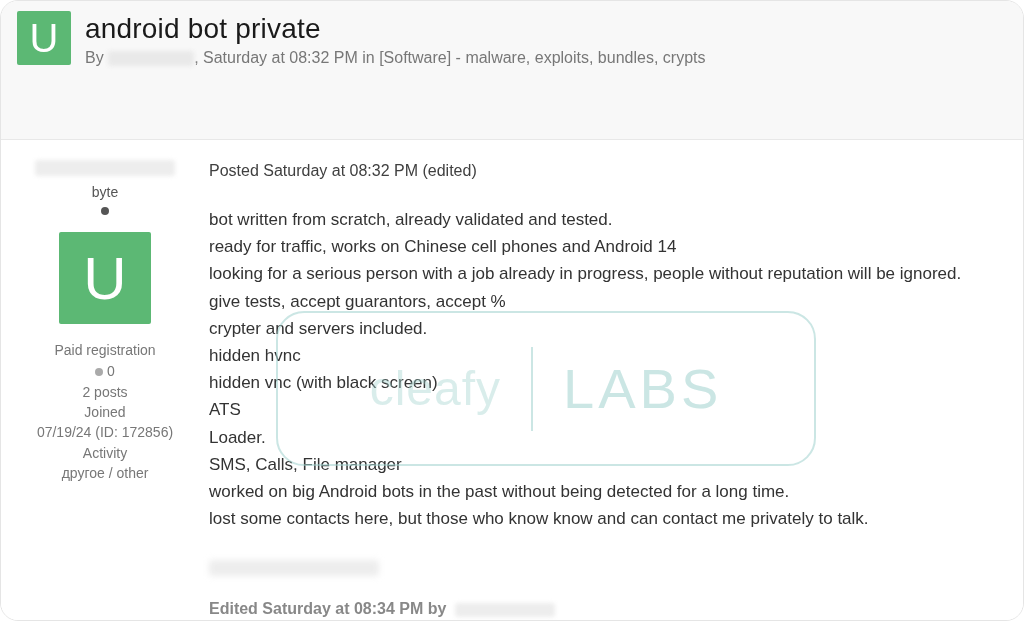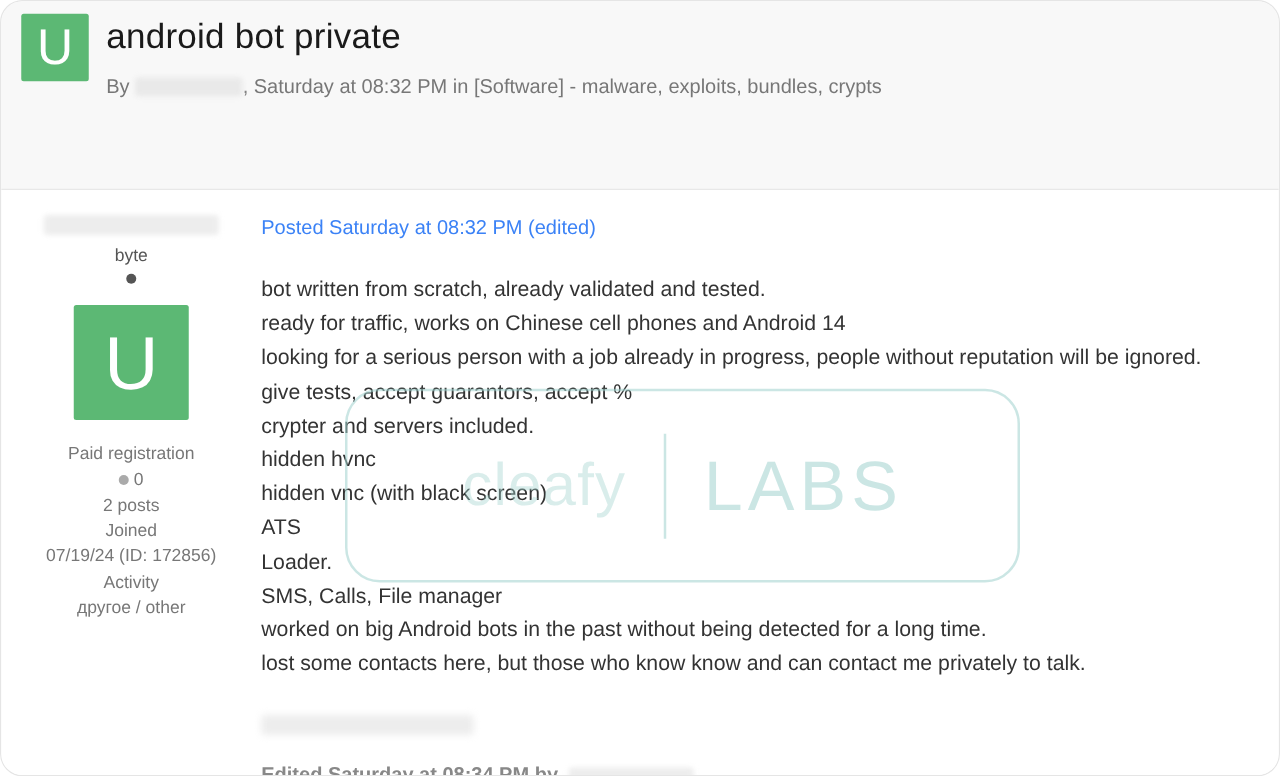--- a/index.html
+++ b/index.html
@@ -4,38 +4,38 @@
 <style>
   * { box-sizing: border-box; margin: 0; padding: 0; }
   html, body { width: 1024px; height: 621px; font-family: "Helvetica Neue", Arial, sans-serif; background: #fff; overflow: hidden; }
   .frame { width: 1024px; height: 621px; border: 1px solid #e5e5e5; border-radius: 18px; position: relative; overflow: hidden; }
 
   
   .header { background: #f8f8f8; padding: 10px 16px 72px 16px; border-bottom: 1px solid #e8e8e8; display: flex; align-items: flex-start; gap: 14px; }
   .header-avatar { width: 54px; height: 54px; background: #5cb874; color: #fff; display: flex; align-items: center; justify-content: center; font-size: 40px; font-weight: 400; border-radius: 2px; flex-shrink: 0; }
   .header-text { padding-top: 2px; }
   .post-title { font-size: 28px; color: #1a1a1a; font-weight: 400; letter-spacing: 0.2px; }
-  .post-meta { font-size: 16px; color: #777; margin-top: 16px; }
+  .post-meta { font-size: 16px; color: #777; margin-top: 4px; }
   .redact-h { display: inline-block; width: 86px; height: 15px; background: #e9e9e9; border-radius: 3px; vertical-align: middle; filter: blur(2px); }
   .cat-link { color: #777; }
 
   
   .body-area { display: flex; background: #fff; }
   .sidebar { width: 208px; flex-shrink: 0; text-align: center; padding: 20px 10px; color: #777; font-size: 14px; }
   .redact-s { width: 140px; height: 16px; background: #ededed; border-radius: 3px; margin: 0 auto 6px auto; filter: blur(2px); }
   .rank { margin-top: 8px; margin-bottom: 2px; color: #555; }
   .dot-row { text-align: center; }
   .pip { display: inline-block; width: 8px; height: 8px; background: #555; border-radius: 50%; }
   .side-avatar { width: 92px; height: 92px; background: #5cb874; color: #fff; display: flex; align-items: center; justify-content: center; font-size: 60px; font-weight: 300; margin: 14px auto 16px auto; border-radius: 2px; }
   .side-line { line-height: 1.45; text-align: center; }
   .side-num { vertical-align: middle; }
   .gray-dot { display: inline-block; width: 8px; height: 8px; background: #aaa; border-radius: 50%; margin-right: 4px; vertical-align: middle; }
 
   .content { flex: 1; padding: 22px 12px 10px 0; position: relative; }
-  .posted-line { color: #3b82f6; font-size: 16px; margin-bottom: 26px; }
+  .posted-line { color: #404040; font-size: 16px; margin-bottom: 26px; }
   .post-body { font-size: 17px; line-height: 1.6; color: #333; }
   .post-body .pline { margin: 0; }
   .redact-c { display: block; width: 170px; height: 16px; background: #ededed; border-radius: 3px; margin: 28px 0 24px 0; filter: blur(3px); }
   .edited-line { color: #888; font-size: 16px; font-weight: 600; }
   .redact-e { display: inline-block; width: 100px; height: 14px; background: #ededed; border-radius: 3px; vertical-align: middle; filter: blur(2px); margin-left: 4px; }
 
   
   .watermark { position: absolute; top: 310px; left: 275px; width: 540px; height: 155px; pointer-events: none; z-index: 2; }
   .wm-box { border: 2px solid rgba(160,210,205,0.55); border-radius: 28px; height: 100%; display: flex; align-items: center; justify-content: center; gap: 30px; padding: 0 30px; }
   .wm-text { font-size: 56px; color: rgba(160,210,205,0.55); font-weight: 300; letter-spacing: 4px; }

